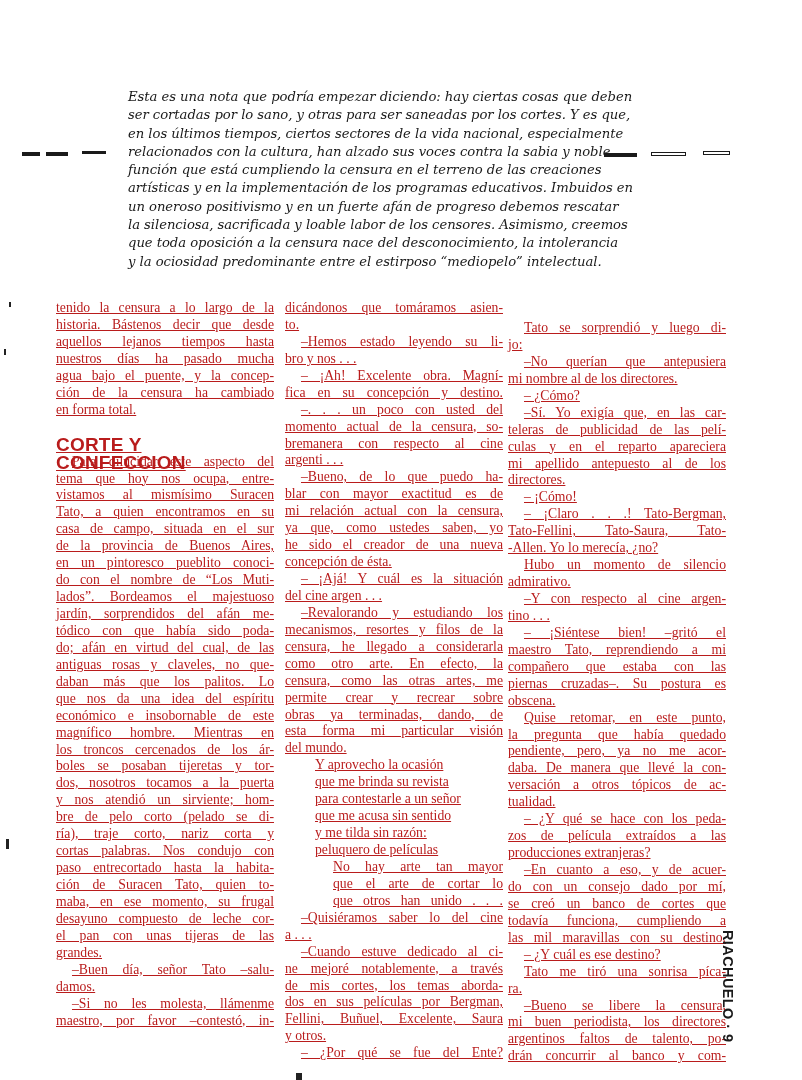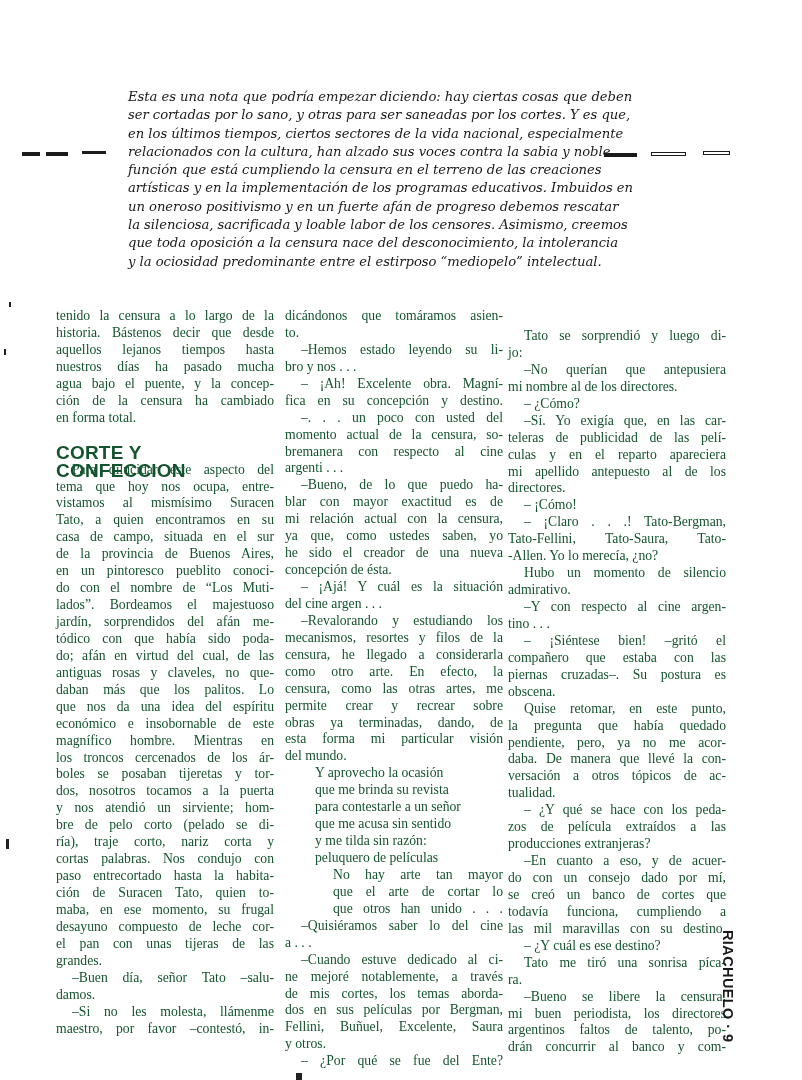--- a/index.html
+++ b/index.html
@@ -11,23 +11,24 @@
     position: absolute; left: 99px; top: 88px; width: 640px;
     font-family: "DejaVu Serif", serif; font-style: italic;
     font-size: 13.2px; line-height: 18.3px; color: #1a1a1a;
     letter-spacing: -0.05px;
     margin-left: 29px;
   }
   .intro .ln { display: block; white-space: nowrap; }
   .dash { position: absolute; height: 4px; background: #1a1a1a; }
   .dash.hollow { background: #fff; border: 1.5px solid #1a1a1a; height: 2px; }
   .col {
-    position: absolute; top: 308px; width: 218px;
+    position: absolute; top: 300px; width: 218px;
     font-family: "Liberation Serif", serif; font-size: 13.7px; line-height: 16.95px;
-    color: #14532d;
+    color: #b91c1c;
+    text-decoration: underline;
   }
   .col1 { left: 56px; }
   .col2 { left: 285px; }
   .col3 { left: 508px; }
   .col .ln { display: block; white-space: nowrap; text-align: justify; text-align-last: justify; height: 16.95px; }
   .col .ln.last { text-align-last: left; }
   .col .ln.ind { padding-left: 16px; }
   .col .ln.poem1 { padding-left: 30px; text-align-last: left; }
   .col .ln.poem2 { padding-left: 48px; }
   .col .gap { display: block; height: 17px; }
@@ -174,20 +175,21 @@
   <span class="ln last">directores.</span>
   <span class="ln ind last">– ¡Cómo!</span>
   <span class="ln ind">– ¡Claro . . .!   Tato-Bergman,</span>
   <span class="ln">Tato-Fellini, Tato-Saura, Tato-</span>
   <span class="ln last">-Allen. Yo lo merecía, ¿no?</span>
   <span class="ln ind">Hubo un momento de silencio</span>
   <span class="ln last">admirativo.</span>
   <span class="ln ind">–Y con respecto al cine argen-</span>
   <span class="ln last">tino . . .</span>
   <span class="ln ind">– ¡Siéntese  bien!  –gritó  el</span>
+  <span class="ln">maestro Tato, reprendiendo a mi</span>
   <span class="ln">compañero que estaba con las</span>
   <span class="ln">piernas cruzadas–. Su postura es</span>
   <span class="ln last">obscena.</span>
   <span class="ln ind">Quise retomar, en este punto,</span>
   <span class="ln">la pregunta que había quedado</span>
   <span class="ln">pendiente, pero, ya no me acor-</span>
   <span class="ln">daba. De manera que llevé la con-</span>
   <span class="ln">versación a otros tópicos de ac-</span>
   <span class="ln last">tualidad.</span>
   <span class="ln ind">– ¿Y qué se hace con los peda-</span>

